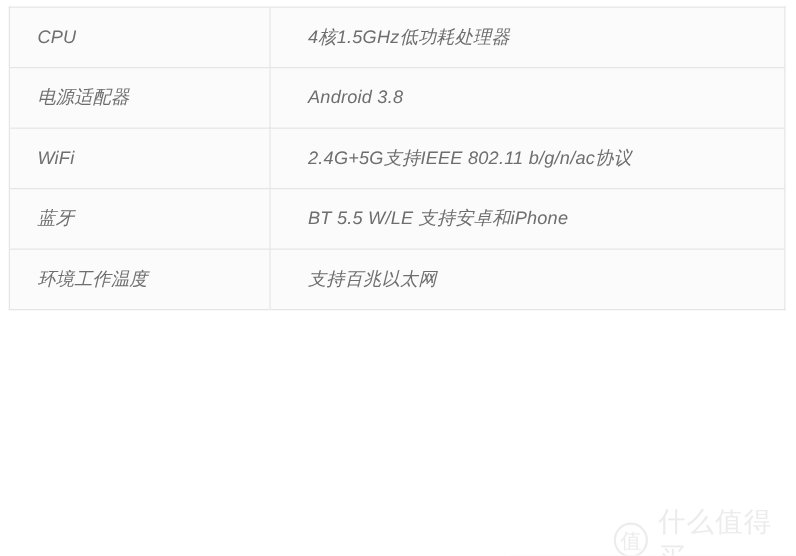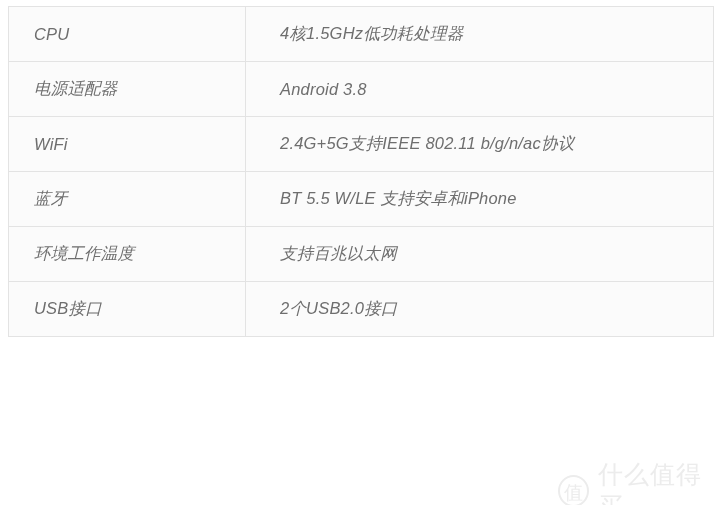--- a/index.html
+++ b/index.html
@@ -119,24 +119,20 @@
           <td class="spec-value">2.4G+5G支持IEEE 802.11 b/g/n/ac协议</td>
         </tr>
         <tr>
           <td class="spec-label">蓝牙</td>
           <td class="spec-value">BT 5.5 W/LE 支持安卓和iPhone</td>
         </tr>
         <tr>
           <td class="spec-label">环境工作温度</td>
           <td class="spec-value">支持百兆以太网</td>
         </tr>
-        <tr>
-          <td class="spec-label">USB接口</td>
-          <td class="spec-value">2个USB2.0接口</td>
-        </tr>
       </tbody>
   </table>
 
   <div class="watermark">
     <div class="watermark-badge">值</div>
     <div class="watermark-text">什么值得买</div>
   </div>
 
 </div>
 

